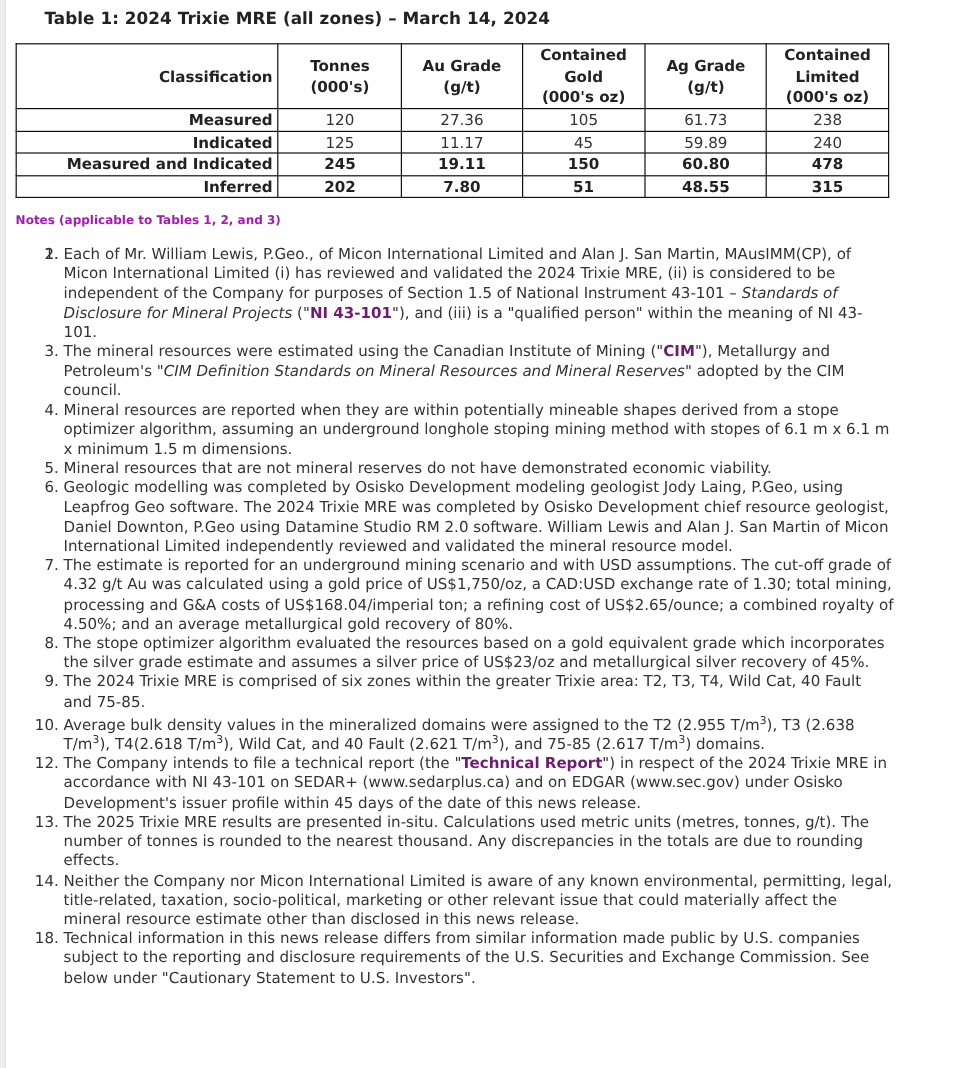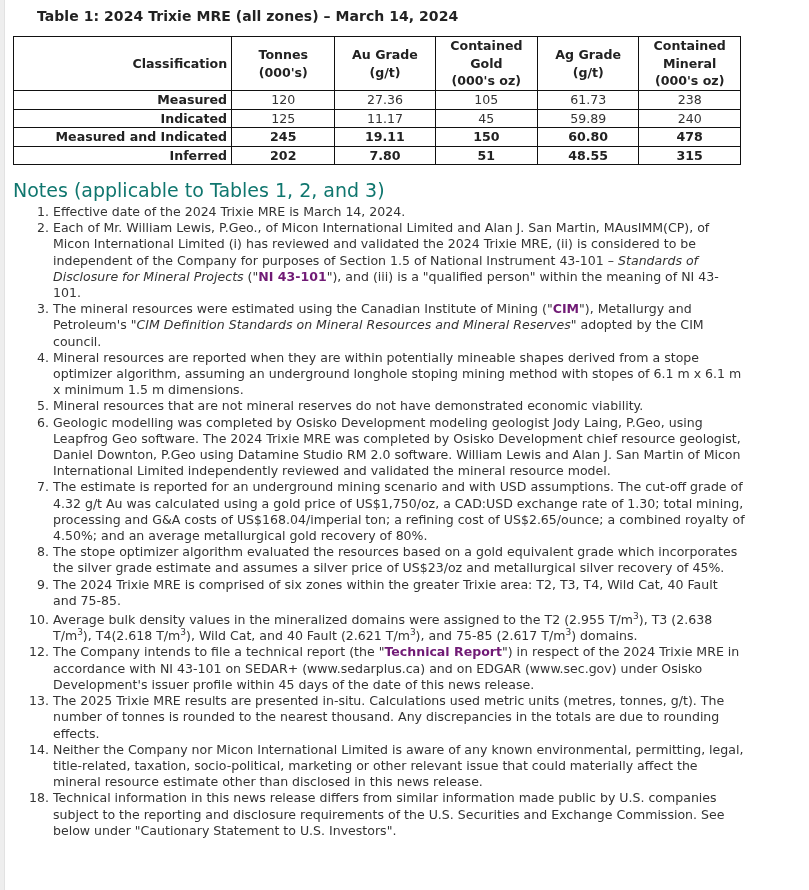--- a/index.html
+++ b/index.html
@@ -19,21 +19,21 @@
   }
   table.mre th, table.mre td {
     border: 1.5px solid #111; padding: 0 4px; line-height: 17.5px;
   }
   table.mre th { font-weight: bold; text-align: center; height: 53px; }
   table.mre th.first { text-align: right; padding-left: 10px; }
   table.mre td { text-align: center; height: 17px; font-weight: normal; color: #333; }
   table.mre td.cls { text-align: right; font-weight: bold; padding-left: 10px; color: #222; }
   table.mre tr.bold td { font-weight: bold; color: #222; }
   .notes-title {
-    position: absolute; left: 0; top: 179px; font-size: 19px; font-weight: normal; color: #0f766e; white-space: nowrap;
+    position: absolute; left: 0; top: 179px; font-size: 10px; font-weight: bold; color: #a21caf; white-space: nowrap;
   }
   ol.notes {
     position: absolute; left: 40px; top: 204px; width: 692px; margin: 0; padding: 0;
     font-size: 12.55px; line-height: 16.2px; color: #333; list-style: none;
   }
   ol.notes li { position: relative; margin: 0; padding: 0; }
   ol.notes li .num { position: absolute; right: 100%; margin-right: 4px; white-space: nowrap; }
   ol.notes li.gap { margin-top: 3px; }
   ol.notes b { color: #701a75; }
   sup { font-size: 9px; line-height: 0; vertical-align: 5px; }
@@ -47,21 +47,21 @@
   <div class="title">Table 1: 2024 Trixie MRE (all zones) – March 14, 2024</div>
 
   <table class="mre">
     <thead>
       <tr>
         <th class="first" style="width:205px"><span>Classification</span></th>
         <th style="width:95px"><span>Tonnes</span><br><span>(000's)</span></th>
         <th style="width:92px"><span>Au Grade</span><br><span>(g/t)</span></th>
         <th style="width:94px"><span>Contained</span><br><span>Gold</span><br><span>(000's oz)</span></th>
         <th style="width:93px"><span>Ag Grade</span><br><span>(g/t)</span></th>
-        <th style="width:93px"><span>Contained</span><br><span>Mineral</span><br><span>(000's oz)</span></th>
+        <th style="width:93px"><span>Contained</span><br><span>Limited</span><br><span>(000's oz)</span></th>
       </tr>
     </thead>
     <tbody>
       <tr>
         <td class="cls">Measured</td>
         <td>120</td>
         <td>27.36</td>
         <td>105</td>
         <td>61.73</td>
         <td>238</td>
@@ -89,21 +89,21 @@
         <td>51</td>
         <td>48.55</td>
         <td>315</td>
       </tr>
     </tbody>
   </table>
 
   <div class="notes-title">Notes (applicable to Tables 1, 2, and 3)</div>
 
   <ol class="notes" id="notes-list">
-      <li><span class="num">1.</span><span>Effective date of the 2024 Trixie MRE is March 14, 2024.</span></li>
+      <li><span class="num">1.</span></li>
       <li><span class="num">2.</span><span>Each of Mr. William Lewis, P.Geo., of Micon International Limited and Alan J. San Martin, MAusIMM(CP), of Micon International Limited (i) has reviewed and validated the 2024 Trixie MRE, (ii) is considered to be independent of the Company for purposes of Section 1.5 of National Instrument 43-101 – </span><i>Standards of Disclosure for Mineral Projects</i><span> ("</span><b>NI 43-101</b><span>"), and (iii) is a "qualified person" within the meaning of NI 43-101.</span></li>
       <li><span class="num">3.</span><span>The mineral resources were estimated using the Canadian Institute of Mining ("</span><b>CIM</b><span>"), Metallurgy and Petroleum's "</span><i>CIM Definition Standards on Mineral Resources and Mineral Reserves</i><span>" adopted by the CIM council.</span></li>
       <li><span class="num">4.</span><span>Mineral resources are reported when they are within potentially mineable shapes derived from a stope optimizer algorithm, assuming an underground longhole stoping mining method with stopes of 6.1 m x 6.1 m x minimum 1.5 m dimensions.</span></li>
       <li><span class="num">5.</span><span>Mineral resources that are not mineral reserves do not have demonstrated economic viability.</span></li>
       <li><span class="num">6.</span><span>Geologic modelling was completed by Osisko Development modeling geologist Jody Laing, P.Geo, using Leapfrog Geo software. The 2024 Trixie MRE was completed by Osisko Development chief resource geologist, Daniel Downton, P.Geo using Datamine Studio RM 2.0 software. William Lewis and Alan J. San Martin of Micon International Limited independently reviewed and validated the mineral resource model.</span></li>
       <li><span class="num">7.</span><span>The estimate is reported for an underground mining scenario and with USD assumptions. The cut-off grade of 4.32 g/t Au was calculated using a gold price of US$1,750/oz, a CAD:USD exchange rate of 1.30; total mining, processing and G&amp;A costs of US$168.04/imperial ton; a refining cost of US$2.65/ounce; a combined royalty of 4.50%; and an average metallurgical gold recovery of 80%.</span></li>
       <li><span class="num">8.</span><span>The stope optimizer algorithm evaluated the resources based on a gold equivalent grade which incorporates the silver grade estimate and assumes a silver price of US$23/oz and metallurgical silver recovery of 45%.</span></li>
       <li><span class="num">9.</span><span>The 2024 Trixie MRE is comprised of six zones within the greater Trixie area: T2, T3, T4, Wild Cat, 40 Fault and 75-85.</span></li>
       <li class="gap"><span class="num">10.</span><span>Average bulk density values in the mineralized domains were assigned to the T2 (2.955 T/m</span><sup>3</sup><span>), T3 (2.638 T/m</span><sup>3</sup><span>), T4(2.618 T/m</span><sup>3</sup><span>), Wild Cat, and 40 Fault (2.621 T/m</span><sup>3</sup><span>), and 75-85 (2.617 T/m</span><sup>3</sup><span>) domains.</span></li>
       <li><span class="num">12.</span><span>The Company intends to file a technical report (the "</span><b>Technical Report</b><span>") in respect of the 2024 Trixie MRE in accordance with NI 43-101 on SEDAR+ (www.sedarplus.ca) and on EDGAR (www.sec.gov) under Osisko Development's issuer profile within 45 days of the date of this news release.</span></li>

